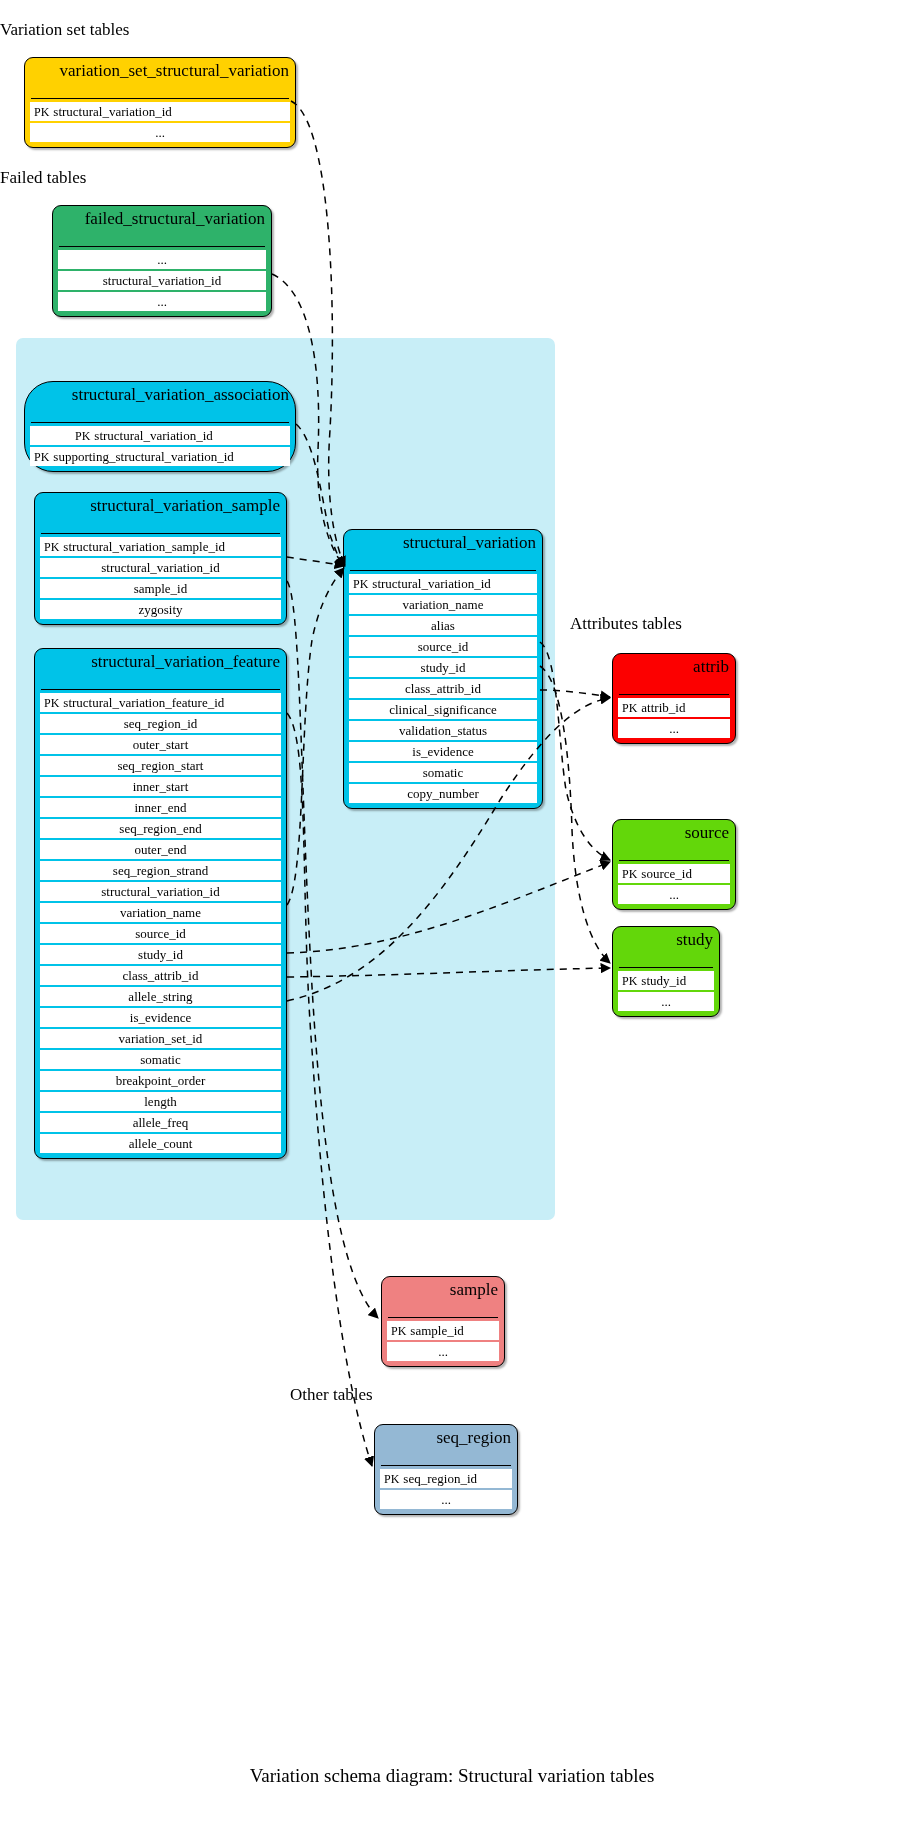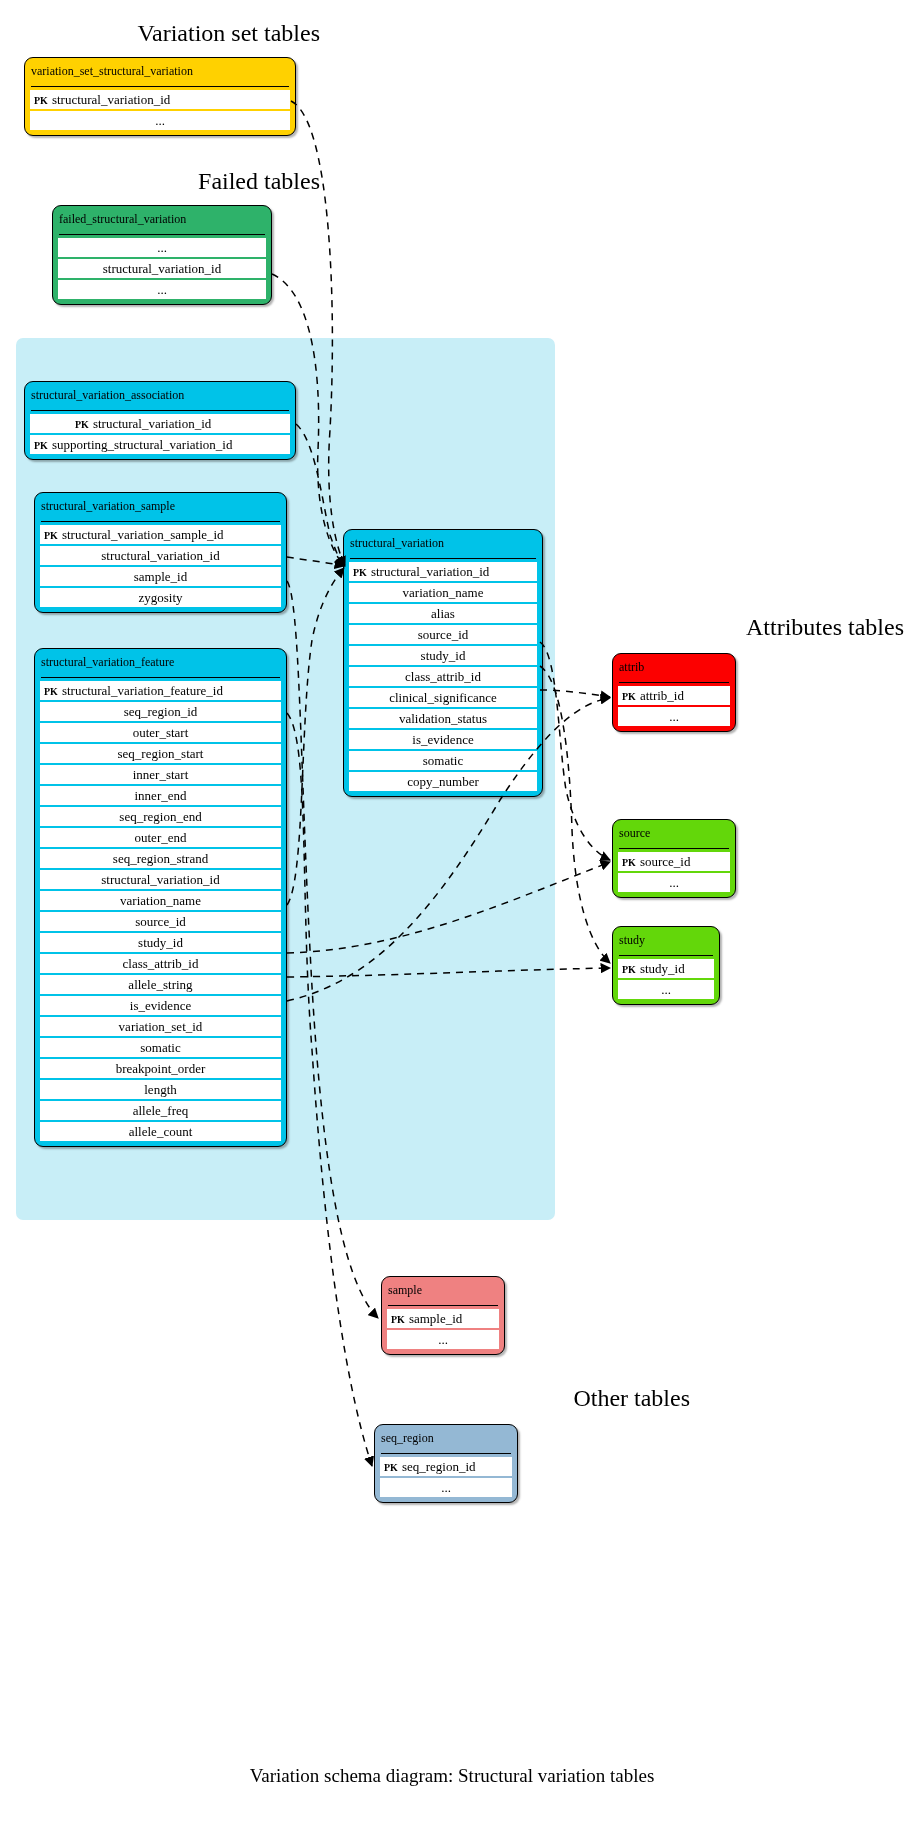--- a/index.html
+++ b/index.html
@@ -30,63 +30,63 @@
   }
 
   
   .cluster {
     position: absolute;
     box-sizing: border-box;
     z-index: 1;
   }
   .cluster-label {
     position: absolute;
-    text-align: right;
-    font-size: 24px;
+    text-align: left;
+    font-size: 17px;
     color: #000;
     white-space: nowrap;
     z-index: 3;
   }
 
   
   .tbl {
     position: absolute;
     box-sizing: border-box;
     border-radius: 9px;
     border: 1.4px solid #000;
     box-shadow: 2px 2px 2px rgba(0,0,0,0.30);
     padding: 3px 5px 5px 5px;
     z-index: 4;
   }
   .tbl-title {
-    text-align: left;
-    font-size: 12px;
+    text-align: right;
+    font-size: 17px;
     line-height: 20px;
     color: #000;
-    padding-bottom: 5px;
+    padding-bottom: 17px;
     border-bottom: 1.6px solid #000;
     margin: 0 1px 3px 1px;
     white-space: nowrap;
     overflow: hidden;
   }
   .row {
     background: #ffffff;
     text-align: center;
     font-size: 13px;
     line-height: 19px;
     height: 19px;
     color: #000;
     margin-bottom: 2px;
     white-space: nowrap;
     overflow: hidden;
   }
   .row:last-child { margin-bottom: 0; }
   .row .pk {
-    font-weight: bold;
-    font-size: 10px;
+    font-weight: normal;
+    font-size: 12px;
     margin-right: 4px;
     margin-top: 36px;
   }
   .row.left { text-align: left; padding-left: 4px; }
 
   
   .c-yellow { background: #ffd100; }
   .c-yellow .tbl-title { color: #000; }
   .c-green  { background: #2eb26a; }
   .c-cyan   { background: #00c3e8; }
@@ -174,21 +174,21 @@
       <span>...</span>
     </div>
     <div class="row">
       <span>structural_variation_id</span>
     </div>
     <div class="row">
       <span>...</span>
     </div>
   </div>
 
-  <div class="tbl c-cyan" style="left:24px; top:381px; width:272px;">
+  <div class="tbl c-cyan" style="left:24px; top:381px; width:272px;border-radius:29px;">
     <div class="tbl-title">structural_variation_association</div>
     <div class="row left" style="padding-left:45px;">
       <span class="pk">PK</span><span>structural_variation_id</span>
     </div>
     <div class="row left">
       <span class="pk">PK</span><span>supporting_structural_variation_id</span>
     </div>
   </div>
 
   <div class="tbl c-cyan" style="left:34px; top:492px; width:253px;">

